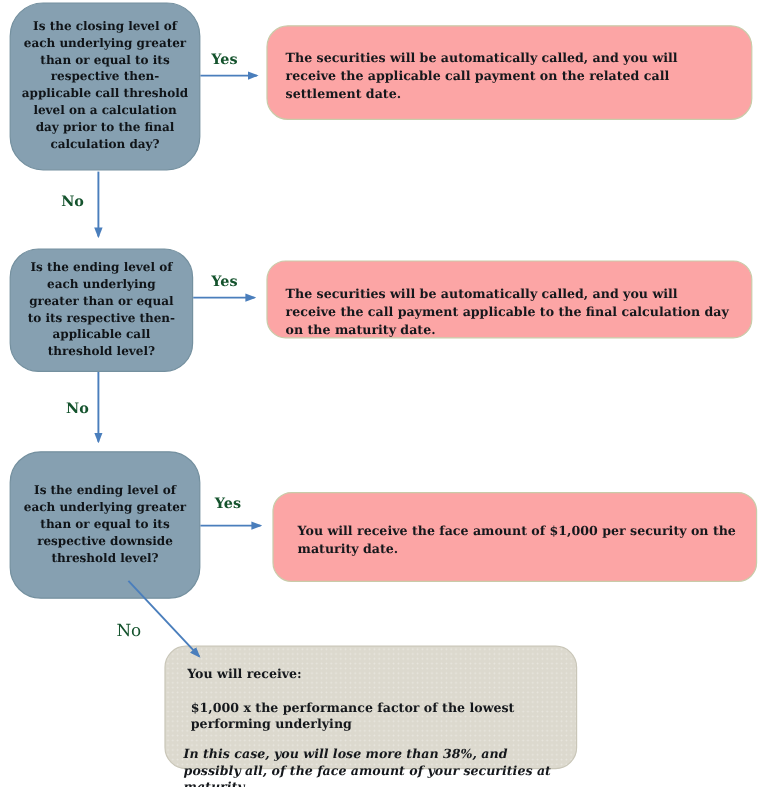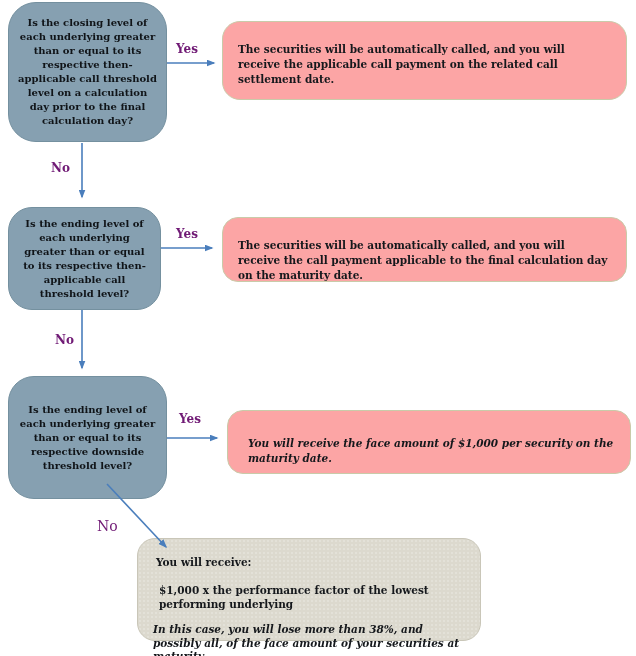--- a/index.html
+++ b/index.html
@@ -38,30 +38,30 @@
     font-weight:bold;
     font-size:10.5px;
     line-height:14px;
     color:#15181c;
   }
   .d1{left:8px;top:2px;width:159px;height:140px;border-radius:28px;padding:6px 8px;align-items:center;}
   .d2{left:8px;top:207px;width:153px;height:103px;border-radius:24px;padding:6px 8px;}
   .d3{left:8px;top:376px;width:159px;height:123px;border-radius:26px;padding:6px 10px;}
   .o1{left:222px;top:21px;width:405px;height:79px;border-radius:18px;padding:20px 18px 0 15px;}
   .o2{left:222px;top:217px;width:405px;height:65px;border-radius:16px;padding:20px 18px 0 15px;}
-  .o3{left:227px;top:410px;width:404px;height:64px;border-radius:16px;padding:25px 6px 0 20px;font-style:italic;}
+  .o3{left:227px;top:410px;width:404px;height:75px;border-radius:16px;padding:25px 6px 0 20px;}
   .o4{left:137px;top:538px;width:344px;height:103px;border-radius:18px;padding:16px 16px 0 15px;}
   .o4 .intro{margin:0 0 0 3px;}
   .o4 .formula{margin:14px 0 12px 6px;}
   .o4 .note{margin:11px 0 0 0;font-style:italic;font-weight:600;line-height:13.5px;}
   .lbl{
     position:absolute;
     font-weight:bold;
     font-size:12px;
-    color:#701a75;
+    color:#14532d;
     z-index:6;
   }
   .yes1{left:176px;top:42px;}
   .no1{left:51px;top:161px;}
   .yes2{left:176px;top:227px;}
   .no2{left:55px;top:333px;}
   .yes3{left:179px;top:412px;}
   .no3{left:97px;top:518px;font-size:14px;font-weight:normal;}
   svg.connectors{position:absolute;left:0;top:0;z-index:5;pointer-events:none;}
 </style>

